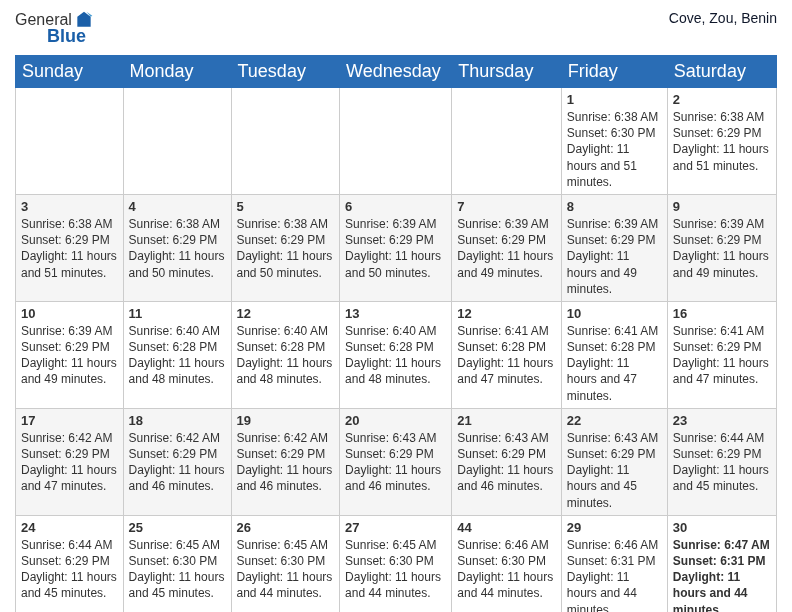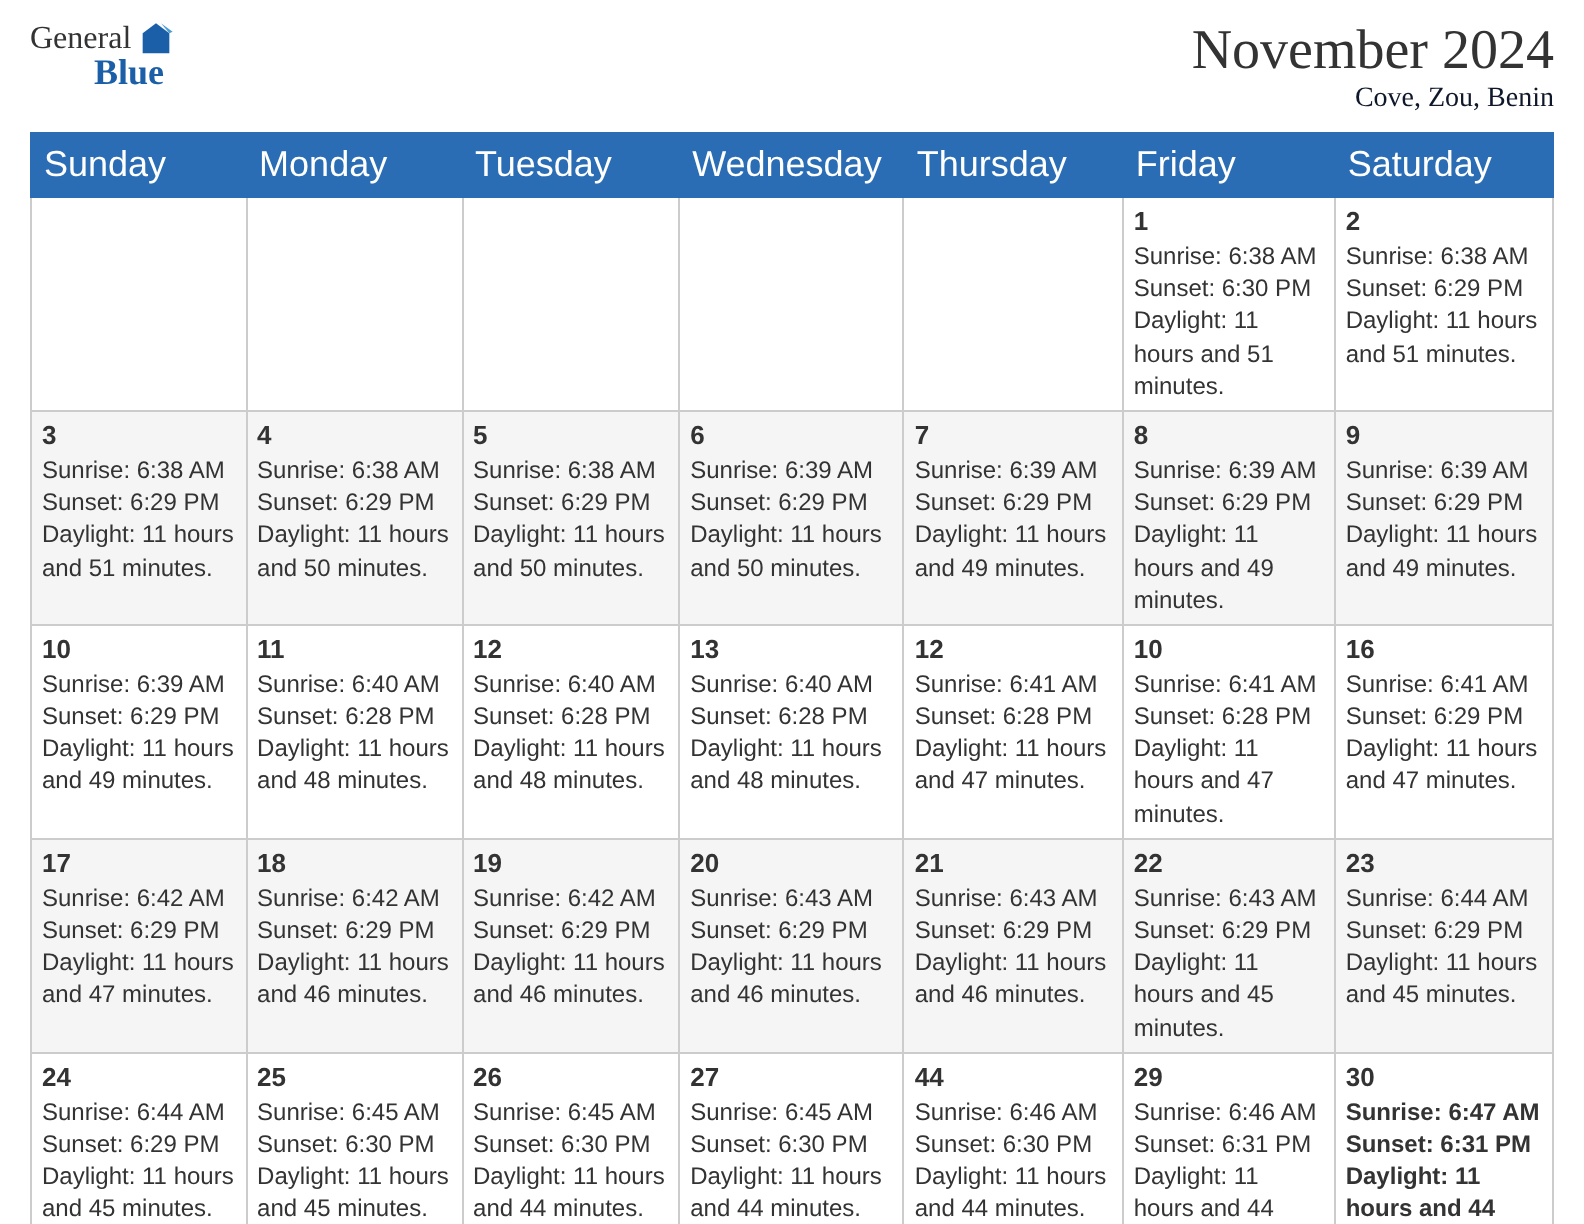--- a/index.html
+++ b/index.html
@@ -12,21 +12,20 @@
     }
     .container {
       width: 792px;
       padding: 10px 15px;
     }
     .header-row {
       display: flex;
       justify-content: space-between;
       align-items: flex-start;
       margin-bottom: 8px;
-      font-family: Liberation Serif, serif;
     }
     .logo {
       display: flex;
       align-items: center;
     }
     .logo-general { color: #333; }
     .logo-blue { color: #1a5fa8; margin-left: 32px; }
     .logo-icon {
       width: 20px;
       height: 20px;
@@ -96,21 +95,20 @@
           <span class="logo-general">General</span>
           <svg class="logo-icon" viewBox="0 0 24 24">
             <path d="M12 2 L20 8 L20 20 L4 20 L4 8 Z" fill="#1a5fa8"></path>
             <path d="M15 2 L22 7 L20 8 Z" fill="#4a9fd4"></path>
           </svg>
         </div>
         <div class="logo-blue" style="font-size:18px;font-weight:bold;color:#1a5fa8;margin-top:-4px;">Blue</div>
       </div>
     </div>
     <div class="title-block">
-      <div class="month-title">November 2024</div>
       <div class="location">Cove, Zou, Benin</div>
     </div>
   </div>
 
   <table class="calendar">
     <thead>
       <tr>
         <th>Sunday</th>
         <th>Monday</th>
         <th>Tuesday</th>

